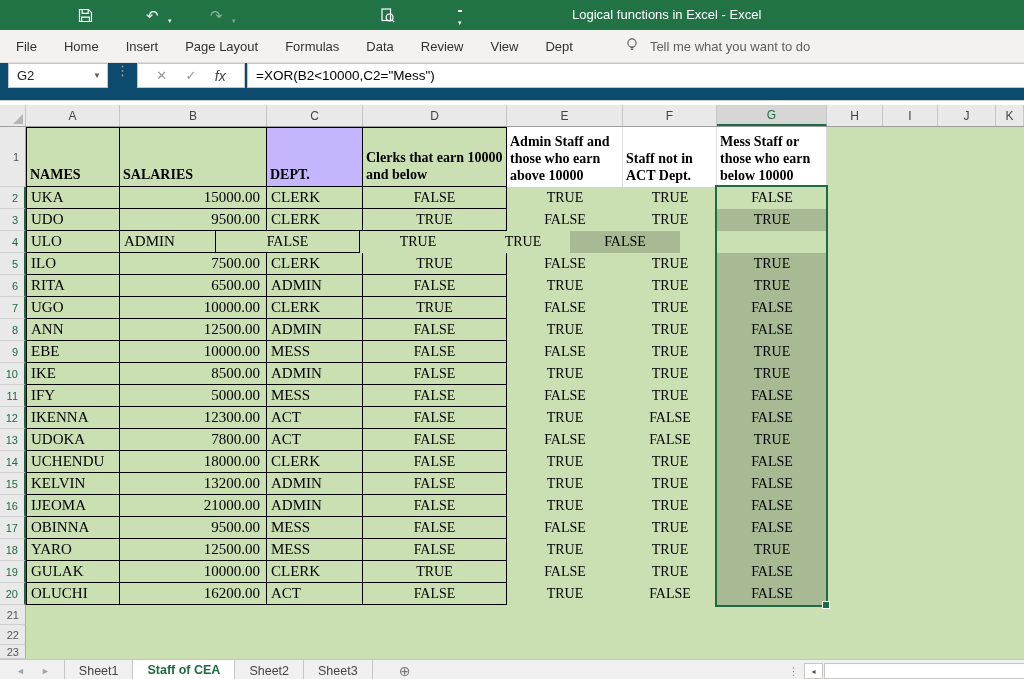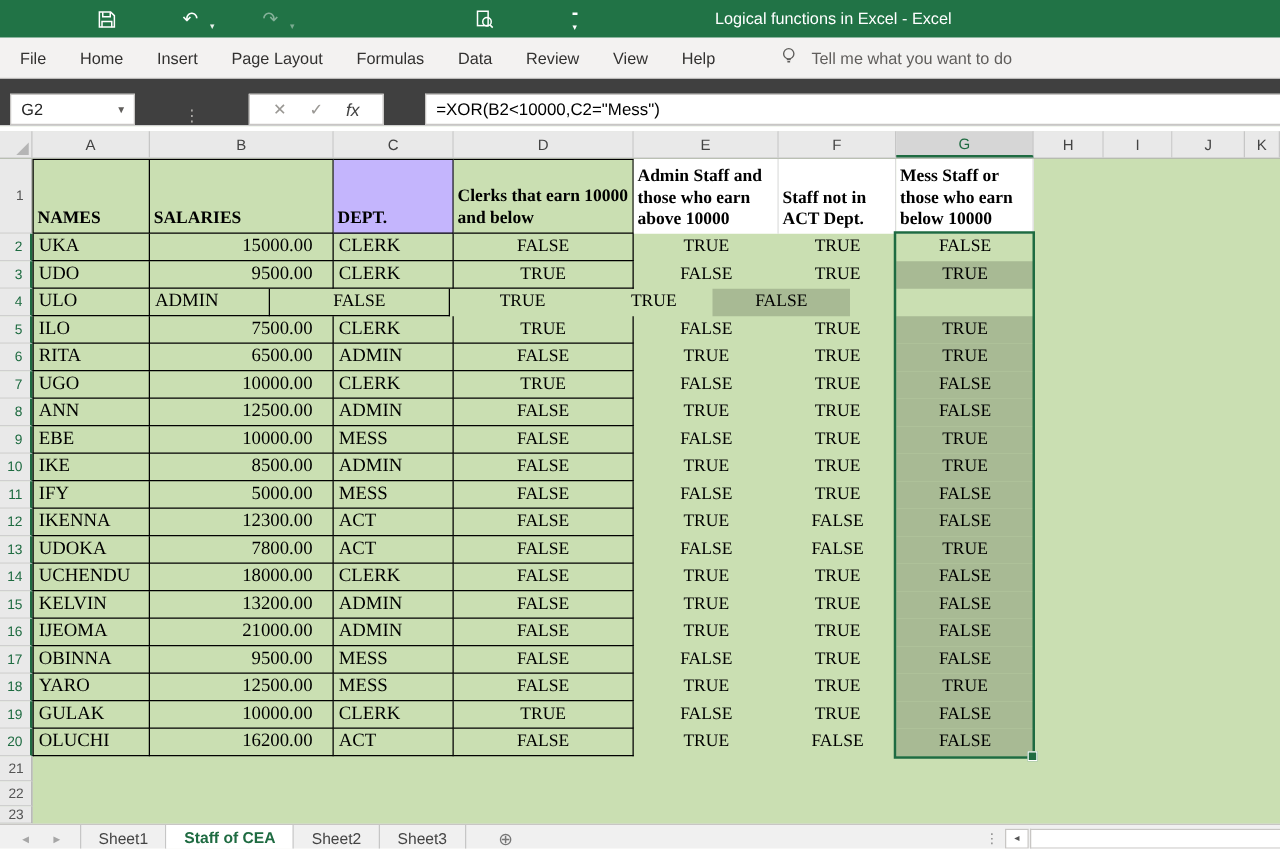--- a/index.html
+++ b/index.html
@@ -16,22 +16,22 @@
   .wintitle{position:absolute;left:572px;top:7px;font-size:13px;color:#fff;white-space:nowrap;}
 
   
   .menubar{height:32px;background:#f3f2f1;border-bottom:1px solid #e1dfdd;
            display:flex;align-items:center;padding-left:16px;gap:27px;
            font-size:13px;color:#323130;}
   .menutab{white-space:nowrap;cursor:default;}
   .tellme{display:flex;align-items:center;gap:10px;margin-left:24px;color:#605e5c;}
 
   
-  .formulabar{height:37px;background:#404040;border-bottom:1px solid #cfcfcf;
-              display:flex;align-items:flex-end;padding-left:8px;gap:31px;}
+  .formulabar{height:37px;background:#0c4a6e;border-bottom:1px solid #cfcfcf;
+              display:flex;align-items:flex-start;padding-left:8px;}
   .namebox{width:100px;height:25px;background:#fff;border:1px solid #c8c6c4;
            display:flex;align-items:center;font-size:13px;color:#222;padding-left:8px;box-sizing:border-box;}
   .namebox .caret{margin-left:auto;margin-right:6px;font-size:8px;color:#605e5c;}
   .fdots{color:#b0aeab;font-size:13px;margin:0 8px;}
   .fbuttons{width:108px;height:25px;background:#fff;border:1px solid #c8c6c4;box-sizing:border-box;
             display:flex;align-items:center;justify-content:space-evenly;}
   .fbtn{color:#9a9894;font-size:13px;line-height:13px;}
   .fx{font-family:Liberation Sans, sans-serif;font-style:italic;color:#444;font-size:14px;}
   .ffield{flex:1;height:25px;background:#fff;border:1px solid #c8c6c4;border-right:none;
           margin-left:2px;display:flex;align-items:center;padding-left:8px;
@@ -60,21 +60,21 @@
   .rh.sel{color:#1e6b41;border-right:2px solid #1e6b41;}
   .bordered{border-right:1px solid #000;border-bottom:1px solid #000;}
   .bl{border-left:1px solid #000;}
   .bt{border-top:1px solid #000;}
   .hcell{font-weight:bold;font-size:14px;line-height:1.22;align-items:flex-end;
          padding:2px 3px 3px 3px;}
   .whitecell{background:#fff;border-right:1px solid #dcdcdc;}
   .w-a{width:94px}.w-b{width:147px}.w-c{width:96px}.w-d{width:144px}
   .w-e{width:116px}.w-f{width:94px}.w-g{width:110px}.w-fill{width:197px}
   .namec{padding-left:4px;}
-  .salc{justify-content:flex-end;padding-right:16px;}
+  .salc{justify-content:flex-end;padding-right:6px;}
   .deptc{padding-left:4px;}
   .boolc{justify-content:center;font-size:14px;}
   .gsel{background:#a8ba94;}
   .gactive{background:#cadfb2;}
 
   .sel-outline{position:absolute;left:715px;top:58px;width:113px;height:422px;
                border:2px solid #1e6b41;box-sizing:border-box;pointer-events:none;}
   .fill-handle{position:absolute;right:-4px;bottom:-4px;width:6px;height:6px;
                background:#1e6b41;border:1px solid #fff;pointer-events:auto;}
 
@@ -125,21 +125,21 @@
   <div class="menubar">
     <span id="menutabs" style="display:flex;gap:27px;">
         <span class="menutab">File</span>
         <span class="menutab">Home</span>
         <span class="menutab">Insert</span>
         <span class="menutab">Page Layout</span>
         <span class="menutab">Formulas</span>
         <span class="menutab">Data</span>
         <span class="menutab">Review</span>
         <span class="menutab">View</span>
-        <span class="menutab">Help</span>
+        <span class="menutab">Dept</span>
       </span>
     <span class="tellme">
       <span>
         <svg width="16" height="16" viewBox="0 0 16 16" fill="none" stroke="#5f5e5c" stroke-width="1.1">
           <circle cx="8" cy="6" r="4.1"></circle>
             <path d="M6.4 10.6h3.2M6.9 12.4h2.2"></path>
         </svg>
       </span>
       <span>Tell me what you want to do</span>
     </span>

